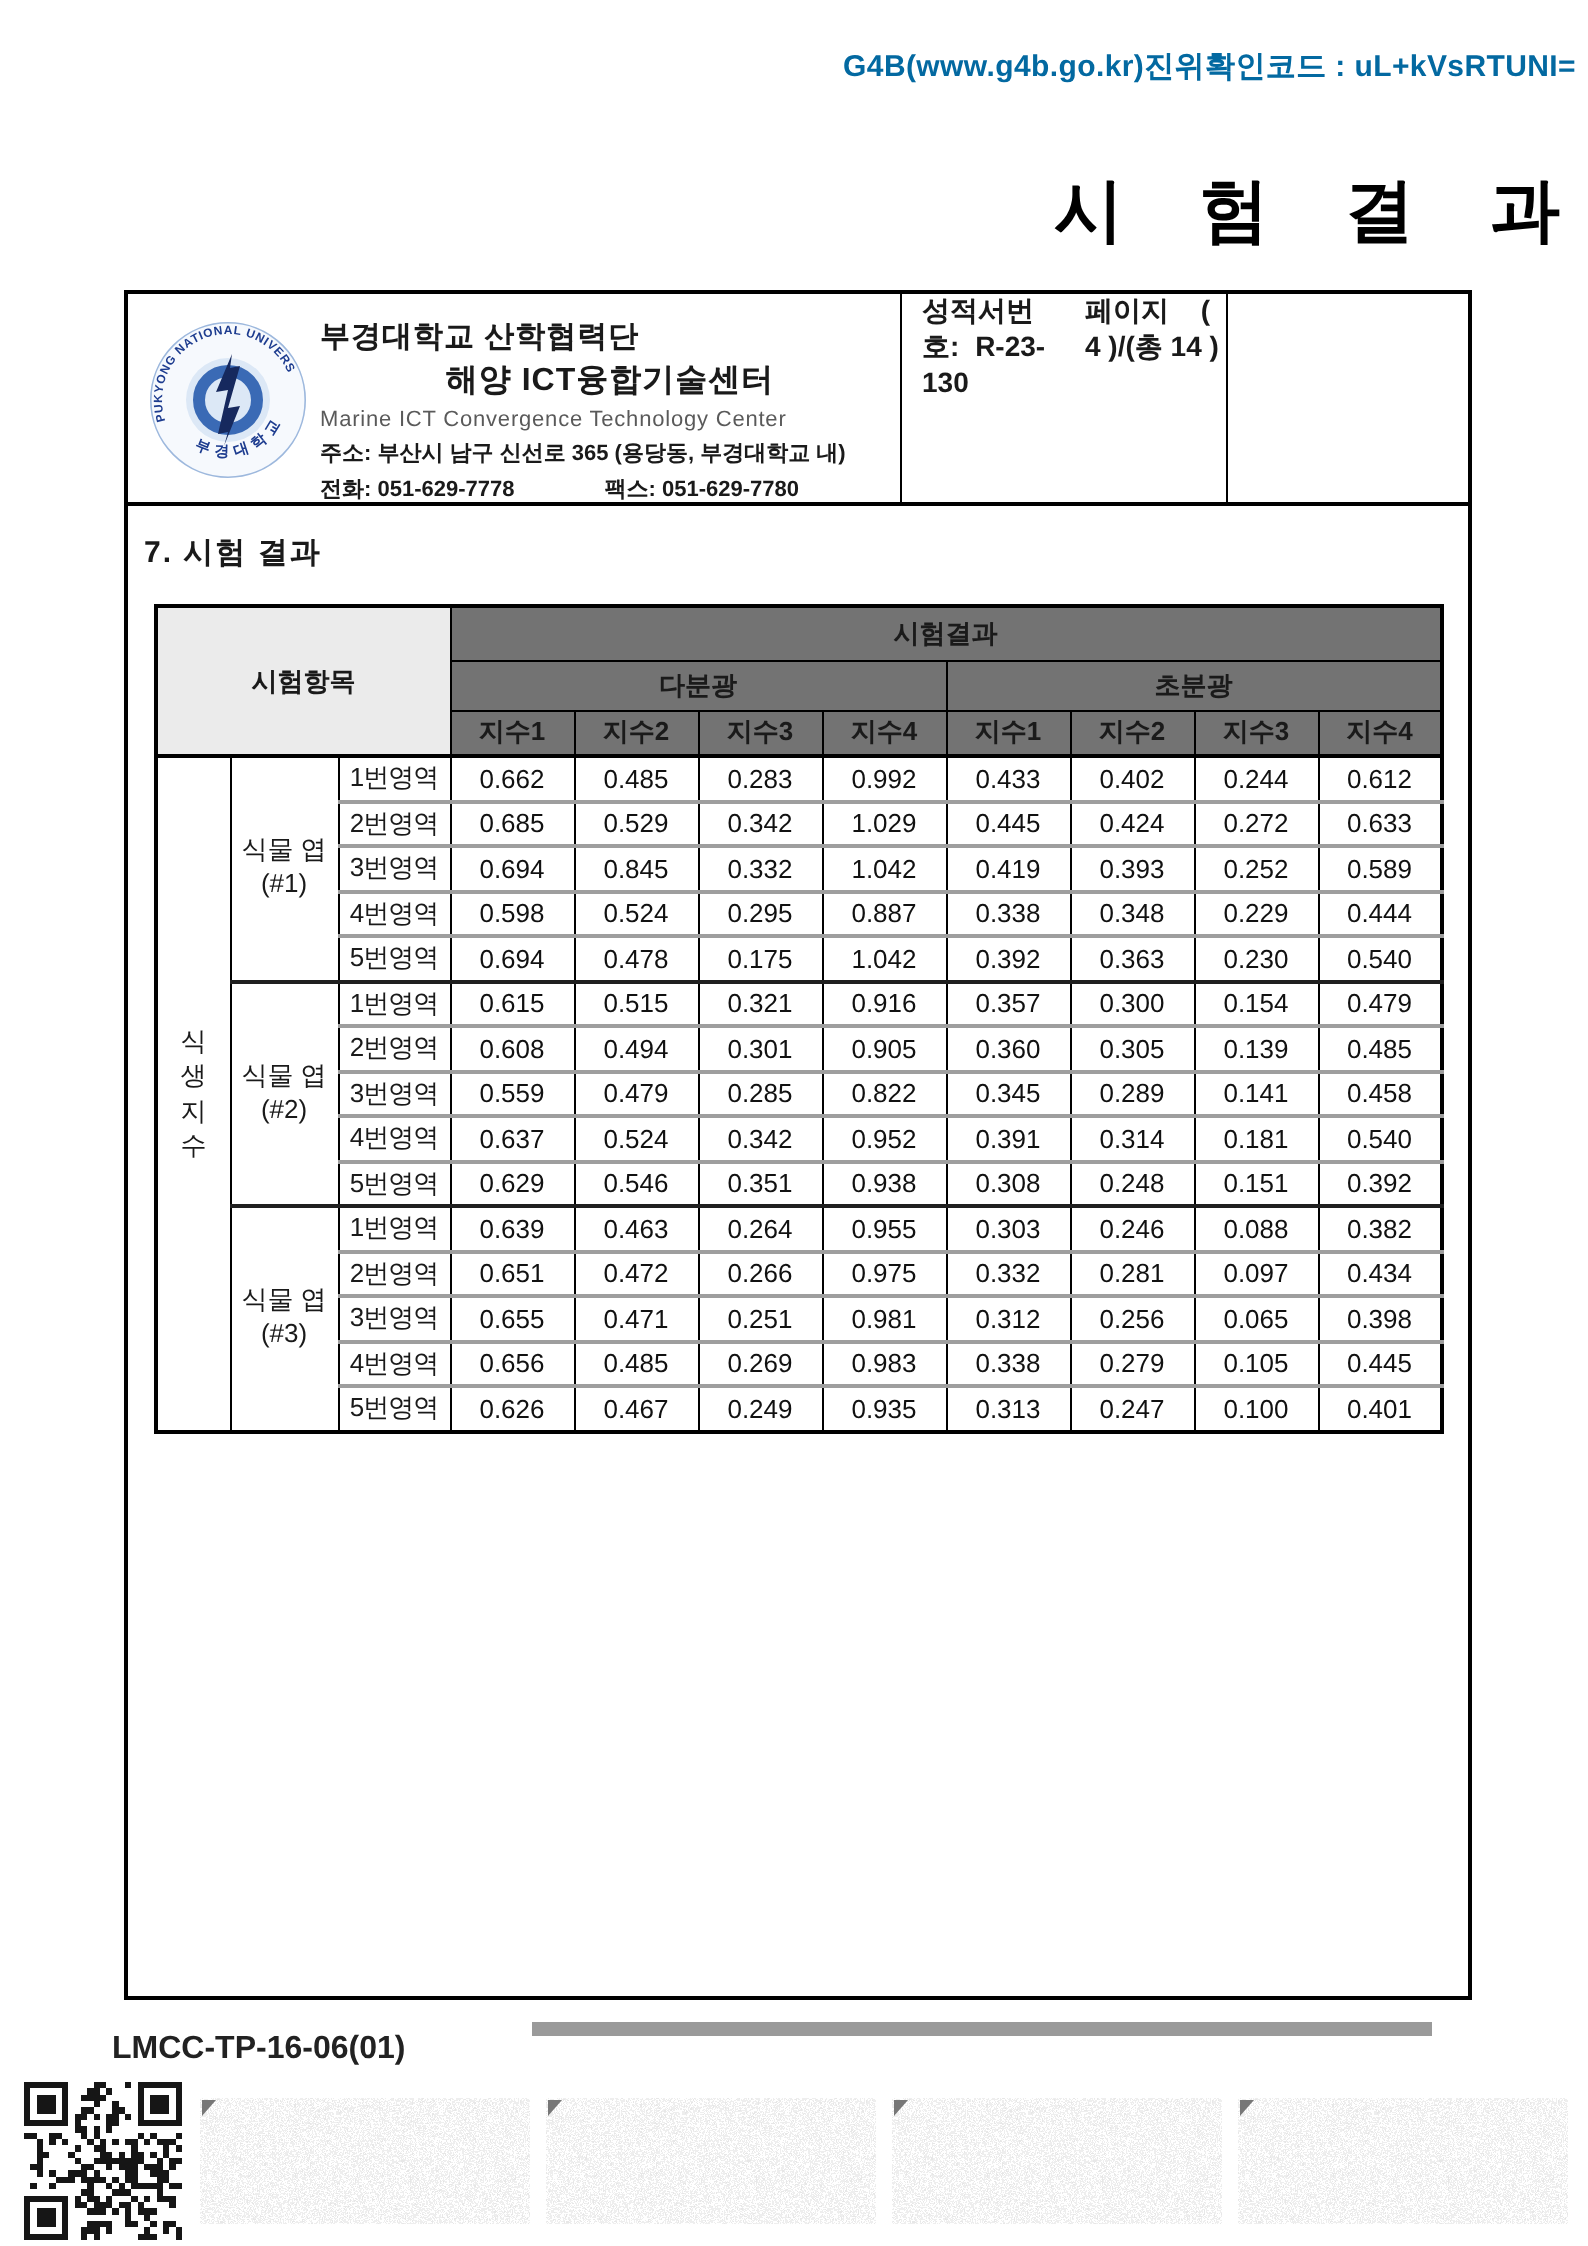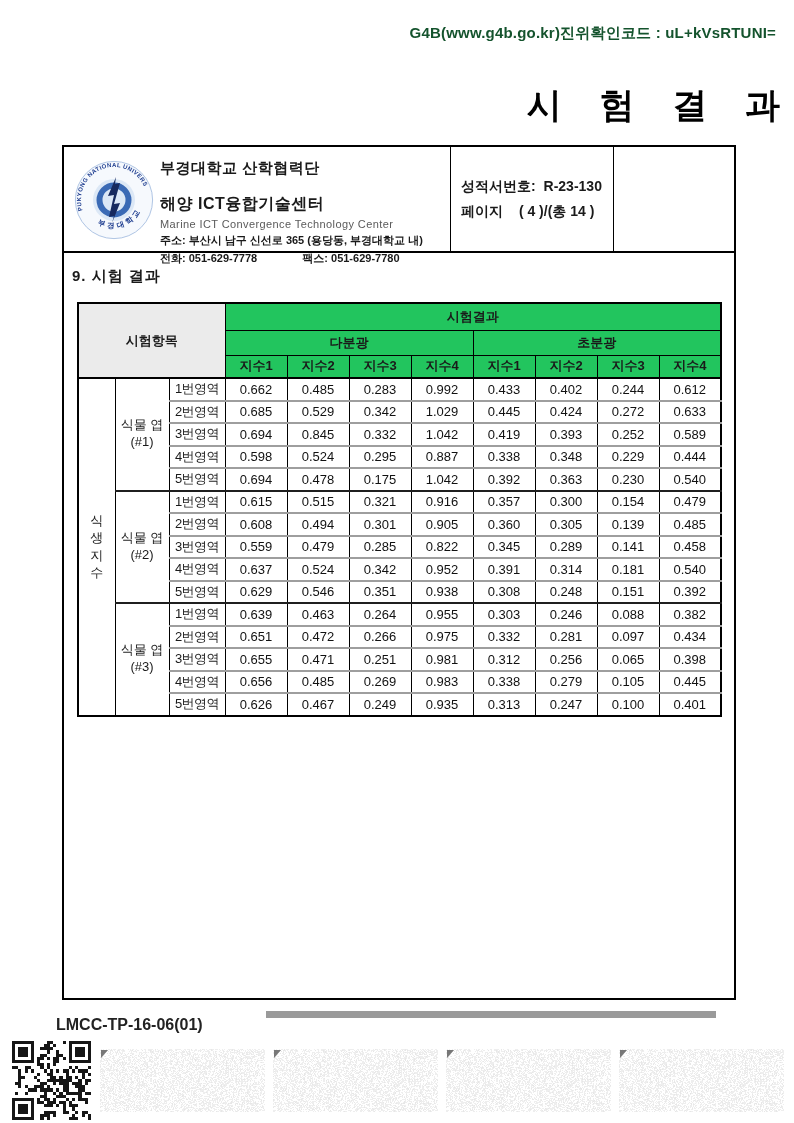--- a/index.html
+++ b/index.html
@@ -1,50 +1,50 @@
 <!DOCTYPE html>
 <html><head>
 <meta charset="utf-8">
 <style>
   * { margin: 0; padding: 0; box-sizing: border-box; }
   html, body { background: #ffffff; }
   body { font-family: "Liberation Sans", sans-serif; color: #1a1a1a; }
   .page { position: relative; width: 794px; height: 1123px; background: #fff; overflow: hidden; }
 
-  .g4b-text { position: absolute; top: 24px; right: 18px; font-size: 15px; font-weight: bold; color: #14532d; letter-spacing: 0.2px; }
+  .g4b-text { position: absolute; top: 24px; right: 6px; font-size: 15px; font-weight: bold; color: #0369a1; letter-spacing: 0.2px; }
 
   .page-title { position: absolute; top: 82px; left: 0; width: 100%; text-align: right;
     font-size: 35px; font-weight: bold; letter-spacing: 14px; color: #000; }
 
   .outer-box { position: absolute; left: 62px; top: 145px; width: 674px; height: 855px; border: 2px solid #000; }
 
   .hdr-band { position: absolute; left: 0; top: 0; width: 100%; height: 106px; border-bottom: 2px solid #000; display: flex; }
   .hdr-left { width: 386px; height: 100%; position: relative; }
   .hdr-mid { width: 164px; height: 100%; border-left: 1px solid #000; border-right: 1px solid #000;
-    display: flex; flex-direction: column; justify-content: center; padding-left: 10px; gap: 7px; }
+    display: flex; justify-content: center; padding-left: 10px; gap: 7px; }
   .hdr-right { flex: 1; }
 
   .logo-wrap { position: absolute; left: 10px; top: 13px; width: 80px; height: 80px; }
   .org-block { position: absolute; left: 96px; top: 12px; width: 290px; }
   .org-line1 { font-size: 15px; font-weight: bold; letter-spacing: 0.5px; }
-  .org-line2 { font-size: 16px; font-weight: bold; margin-top: 16px; letter-spacing: 0.5px; }
+  .org-line2 { font-size: 16px; font-weight: bold; margin-top: 2px; letter-spacing: 0.5px; text-align: center; }
   .org-line3 { font-size: 11px; color: #5a5a5a; margin-top: 3px; letter-spacing: 0.4px; }
   .org-line4 { font-size: 11px; font-weight: bold; margin-top: 3px; }
   .org-line5 { font-size: 11px; font-weight: bold; margin-top: 3px; }
   .org-line5 .fax { margin-left: 42px; }
 
   .report-no-line, .page-no-line { font-size: 14px; font-weight: bold; }
   .report-no-line .val { margin-left: 4px; }
   .page-no-line .val { margin-left: 12px; }
 
   .section-heading { position: absolute; left: 8px; top: 120px; font-size: 15px; font-weight: bold; letter-spacing: 1px; }
 
   table.results { position: absolute; left: 13px; top: 155px; border-collapse: collapse; table-layout: fixed; }
   table.results th, table.results td { text-align: center; vertical-align: middle; overflow: hidden; }
-  table.results thead th { background: #22c55e; border: 1px solid #000; font-size: 13px; font-weight: bold; }
+  table.results thead th { background: #737373; border: 1px solid #000; font-size: 13px; font-weight: bold; }
   table.results thead tr.h1 th { height: 27px; }
   table.results thead tr.h2 th { height: 25px; }
   table.results thead tr.h3 th { height: 23px; }
   table.results th.item-head { background: #ebebeb; }
   table.results tbody td, table.results tbody th { border-left: 1px solid #000; border-right: 1px solid #000;
     font-size: 13px; font-weight: normal; height: 22.5px; background: #fff; }
   table.results tbody tr td, table.results tbody tr th { border-top: 2px solid #9e9e9e; }
   table.results tbody tr.first-data td, table.results tbody tr.first-data th { border-top: 1px solid #000; }
   table.results tbody tr.block-start td, table.results tbody tr.block-start th { border-top: 2px solid #1f1f1f; }
   table.results tbody { border: 2px solid #000; }
@@ -113,21 +113,21 @@
           <span class="val">R-23-130</span>
         </div>
         <div class="page-no-line">
           <span>페이지</span>
           <span class="val">( 4 )/(총  14 )</span>
         </div>
       </div>
       <div class="hdr-right"></div>
     </div>
 
-    <div class="section-heading">9. 시험 결과</div>
+    <div class="section-heading">7. 시험 결과</div>
 
     <table class="results">
       <colgroup>
         <col style="width:37px">
           <col style="width:54px">
           <col style="width:56px">
         <col style="width:62px">
           <col style="width:62px">
           <col style="width:62px">
           <col style="width:62px">

